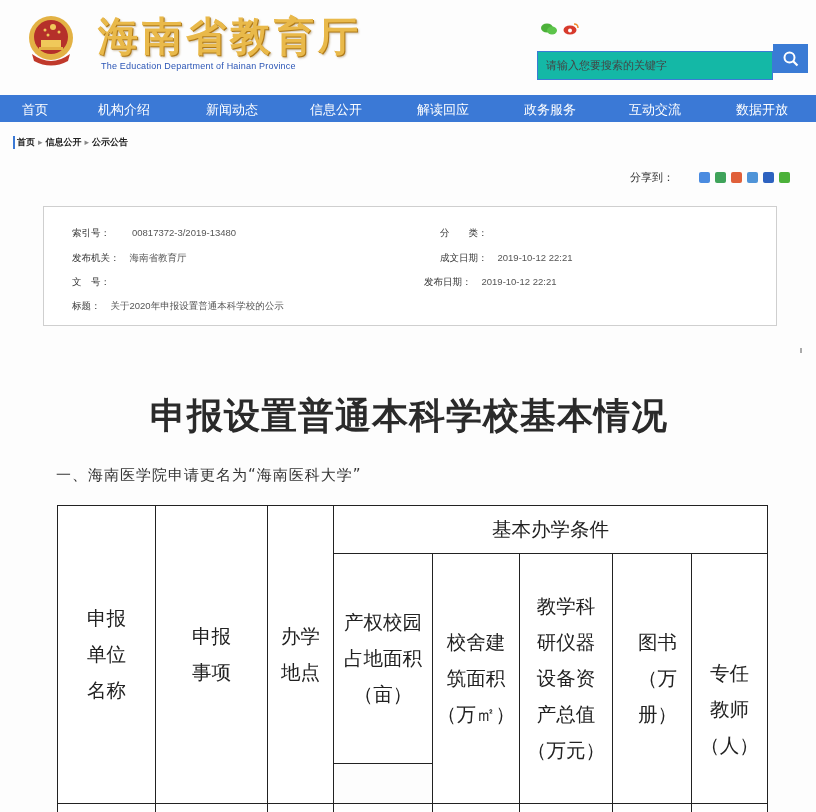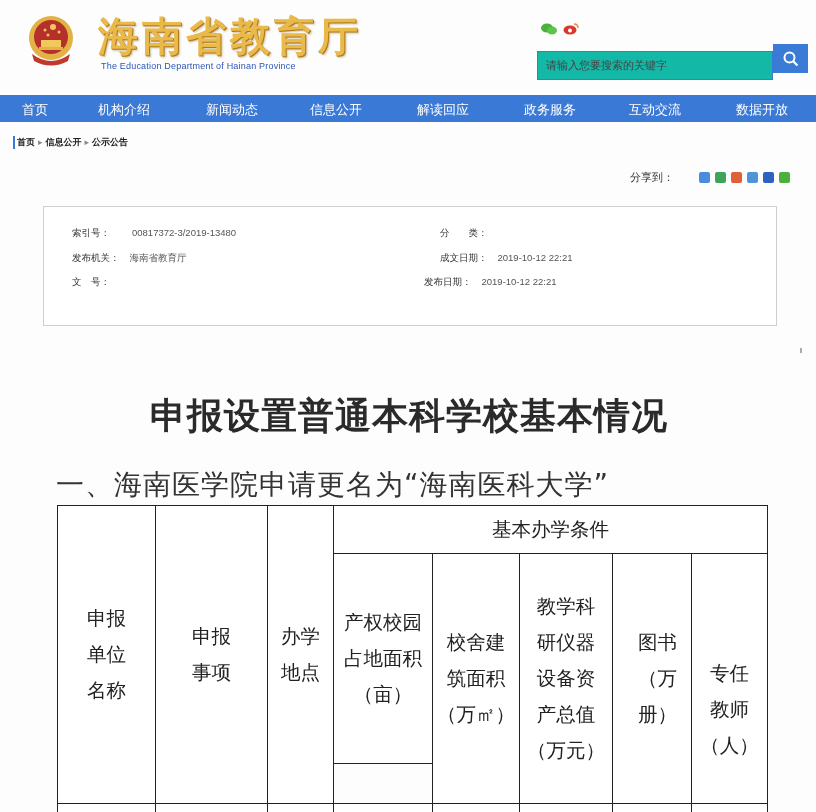--- a/index.html
+++ b/index.html
@@ -70,21 +70,21 @@
   .meta-row .val { display: inline-block; margin-left: 10px; color: #555; text-align: right; }
   .side-dot { position: absolute; left: 800px; top: 348px; width: 2px; height: 5px; background: #aaa; }
   
   .doc-title {
     position: absolute; left: 150px; top: 392px;
     font-family: "DejaVu Serif", serif; font-size: 36px; font-weight: bold; color: #2a2a2a;
     letter-spacing: 1px;
   }
   .section-title {
     position: absolute; left: 56px; top: 466px;
-    font-size: 28px; color: #333; letter-spacing: 1px;
+    font-size: 15px; color: #333; letter-spacing: 1px;
   }
   
   .tbl { position: absolute; left: 57px; top: 505px; }
   .cell {
     position: absolute; border: 1.3px solid #222;
     display: flex; align-items: center; justify-content: center; text-align: center;
     font-size: 19.5px; color: #222; line-height: 36px; background: #fff;
   }
 </style>
 </head>
@@ -159,20 +159,23 @@
 
 <div class="meta-box">
   <div class="meta-row" style="left:28px; top:20px">
     <span class="lbl">索引号：</span><span class="val" style="margin-left:22px">00817372-3/2019-13480</span>
   </div>
   <div class="meta-row" style="left:28px; top:45px">
     <span class="lbl">发布机关：</span><span class="val">海南省教育厅</span>
   </div>
   <div class="meta-row" style="left:28px; top:69px">
     <span class="lbl">文　号：</span><span class="val"></span>
+  </div>
+  <div class="meta-row" style="left:28px; top:93px">
+    <span class="lbl">标题：</span><span class="val">关于2020年申报设置普通本科学校的公示</span>
   </div>
   <div class="meta-row" style="left:396px; top:20px">
     <span class="lbl">分　　类：</span><span class="val"></span>
   </div>
   <div class="meta-row" style="left:396px; top:45px">
     <span class="lbl">成文日期：</span><span class="val">2019-10-12 22:21</span>
   </div>
   <div class="meta-row" style="left:380px; top:69px">
     <span class="lbl">发布日期：</span><span class="val">2019-10-12 22:21</span>
   </div>

